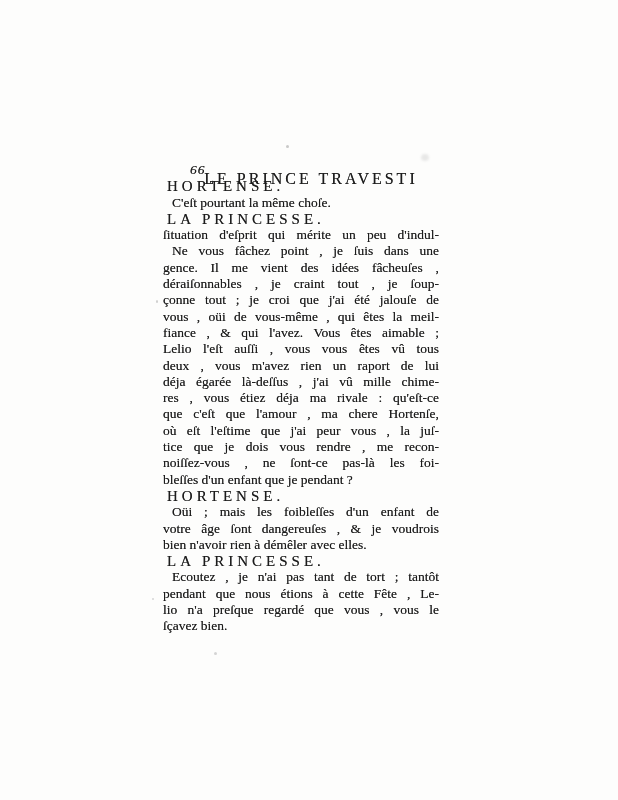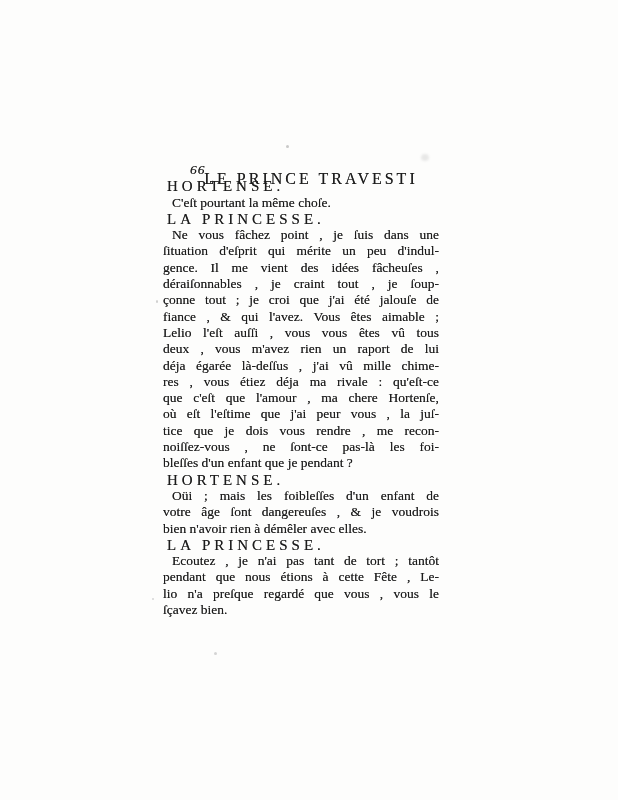--- a/index.html
+++ b/index.html
@@ -87,25 +87,26 @@
   <div class="textblock">
 
     <div class="runrow">
       <span class="folio">66</span>
       <span class="runtitle">LE PRINCE TRAVESTI</span>
     </div>
 
     <div class="ln heading">HORTENSE.</div>
     <div class="ln first">C'eſt pourtant la même choſe.</div>
     <div class="ln heading">LA PRINCESSE.</div>
+    <div class="ln j">ſituation d'eſprit qui mérite un peu d'indul-</div>
     <div class="ln j first">Ne vous fâchez point , je ſuis dans une</div>
-    <div class="ln j">ſituation d'eſprit qui mérite un peu d'indul-</div>
     <div class="ln j">gence. Il me vient des idées fâcheuſes ,</div>
     <div class="ln j">déraiſonnables , je craint tout , je ſoup-</div>
     <div class="ln j">çonne tout ; je croi que j'ai été jalouſe de</div>
+    <div class="ln j">vous , oüi de vous-même , qui êtes la meil-</div>
     <div class="ln j">fiance , &amp; qui l'avez. Vous êtes aimable ;</div>
     <div class="ln j">Lelio l'eſt auſſi , vous vous êtes vû tous</div>
     <div class="ln j">deux , vous m'avez rien un raport de lui</div>
     <div class="ln j">déja égarée là-deſſus , j'ai vû mille chime-</div>
     <div class="ln j">res , vous étiez déja ma rivale : qu'eſt-ce</div>
     <div class="ln j">que c'eſt que l'amour , ma chere Hortenſe,</div>
     <div class="ln j">où eſt l'eſtime que j'ai peur vous , la juſ-</div>
     <div class="ln j">tice que je dois vous rendre , me recon-</div>
     <div class="ln j">noiſſez-vous , ne ſont-ce pas-là les foi-</div>
     <div class="ln">bleſſes d'un enfant que je pendant ?</div>

